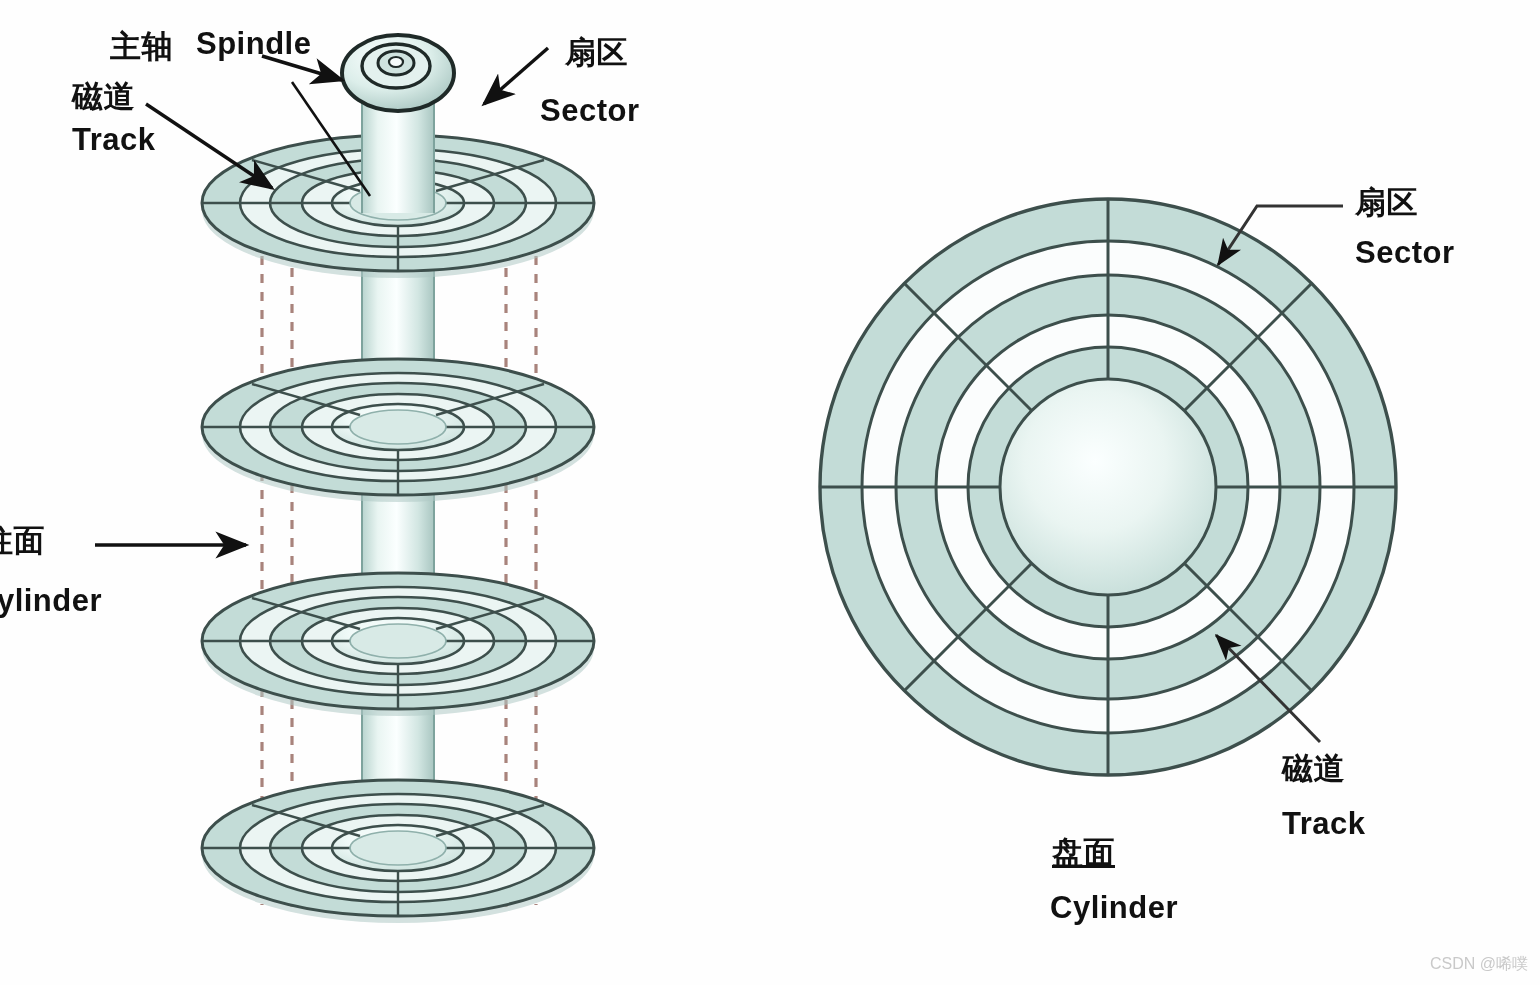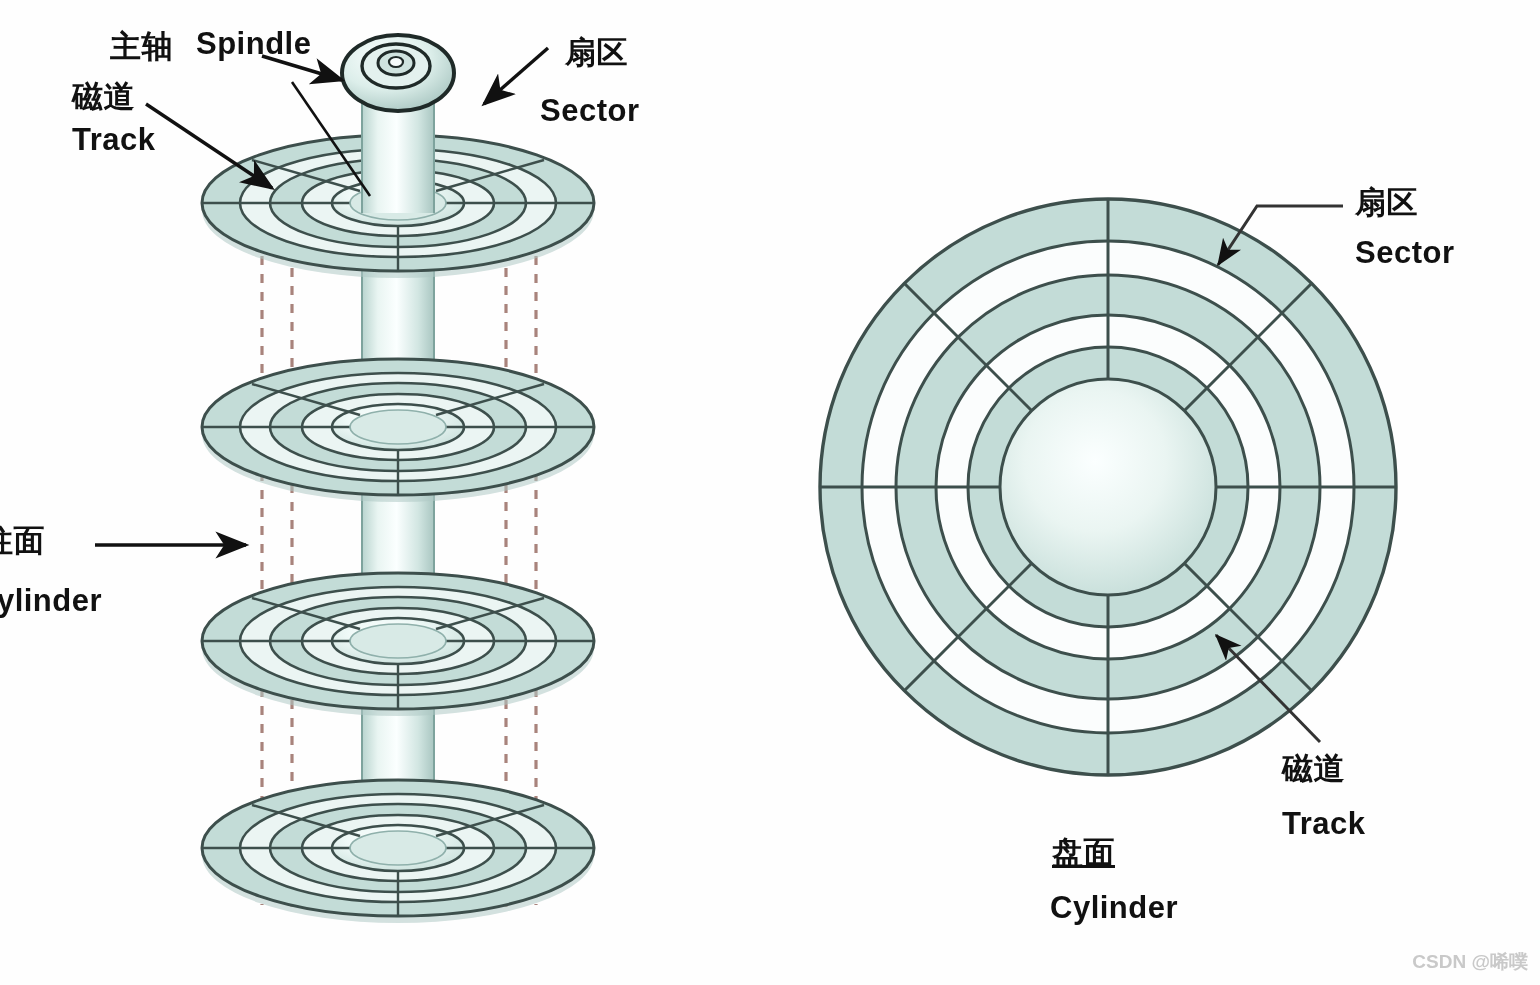--- a/index.html
+++ b/index.html
@@ -4,22 +4,22 @@
 <style>
   html,body{margin:0;padding:0;background:#ffffff;}
   body{width:1540px;height:985px;overflow:hidden;
        font-family:"Liberation Sans","DejaVu Sans",sans-serif;}
   #stage{position:relative;width:1540px;height:985px;background:#fefefe;}
   svg#art{position:absolute;left:0;top:0;width:1540px;height:985px;}
   .lbl{position:absolute;color:#111;font-weight:bold;white-space:nowrap;
        font-family:"Liberation Sans","DejaVu Sans",sans-serif;letter-spacing:.5px;}
   .lbl-cn{font-size:31px;}
   .lbl-en{font-size:31px;}
-  .wm{position:absolute;right:12px;bottom:10px;color:#c9c9c9;font-size:19px;
-      font-weight:bold;font-family:"Liberation Sans","DejaVu Sans",sans-serif;}
+  .wm{position:absolute;right:12px;bottom:10px;color:#c9c9c9;font-size:16px;
+      font-weight:normal;font-family:"Liberation Sans","DejaVu Sans",sans-serif;}
 </style>
 </head>
 <body>
 
 <div id="stage">
 
   <svg id="art" viewBox="0 0 1540 985">
     <defs>
       <radialGradient id="hubGrad" cx="44%" cy="38%" r="68%">
         <stop offset="0%" stop-color="#fbffff"></stop>

